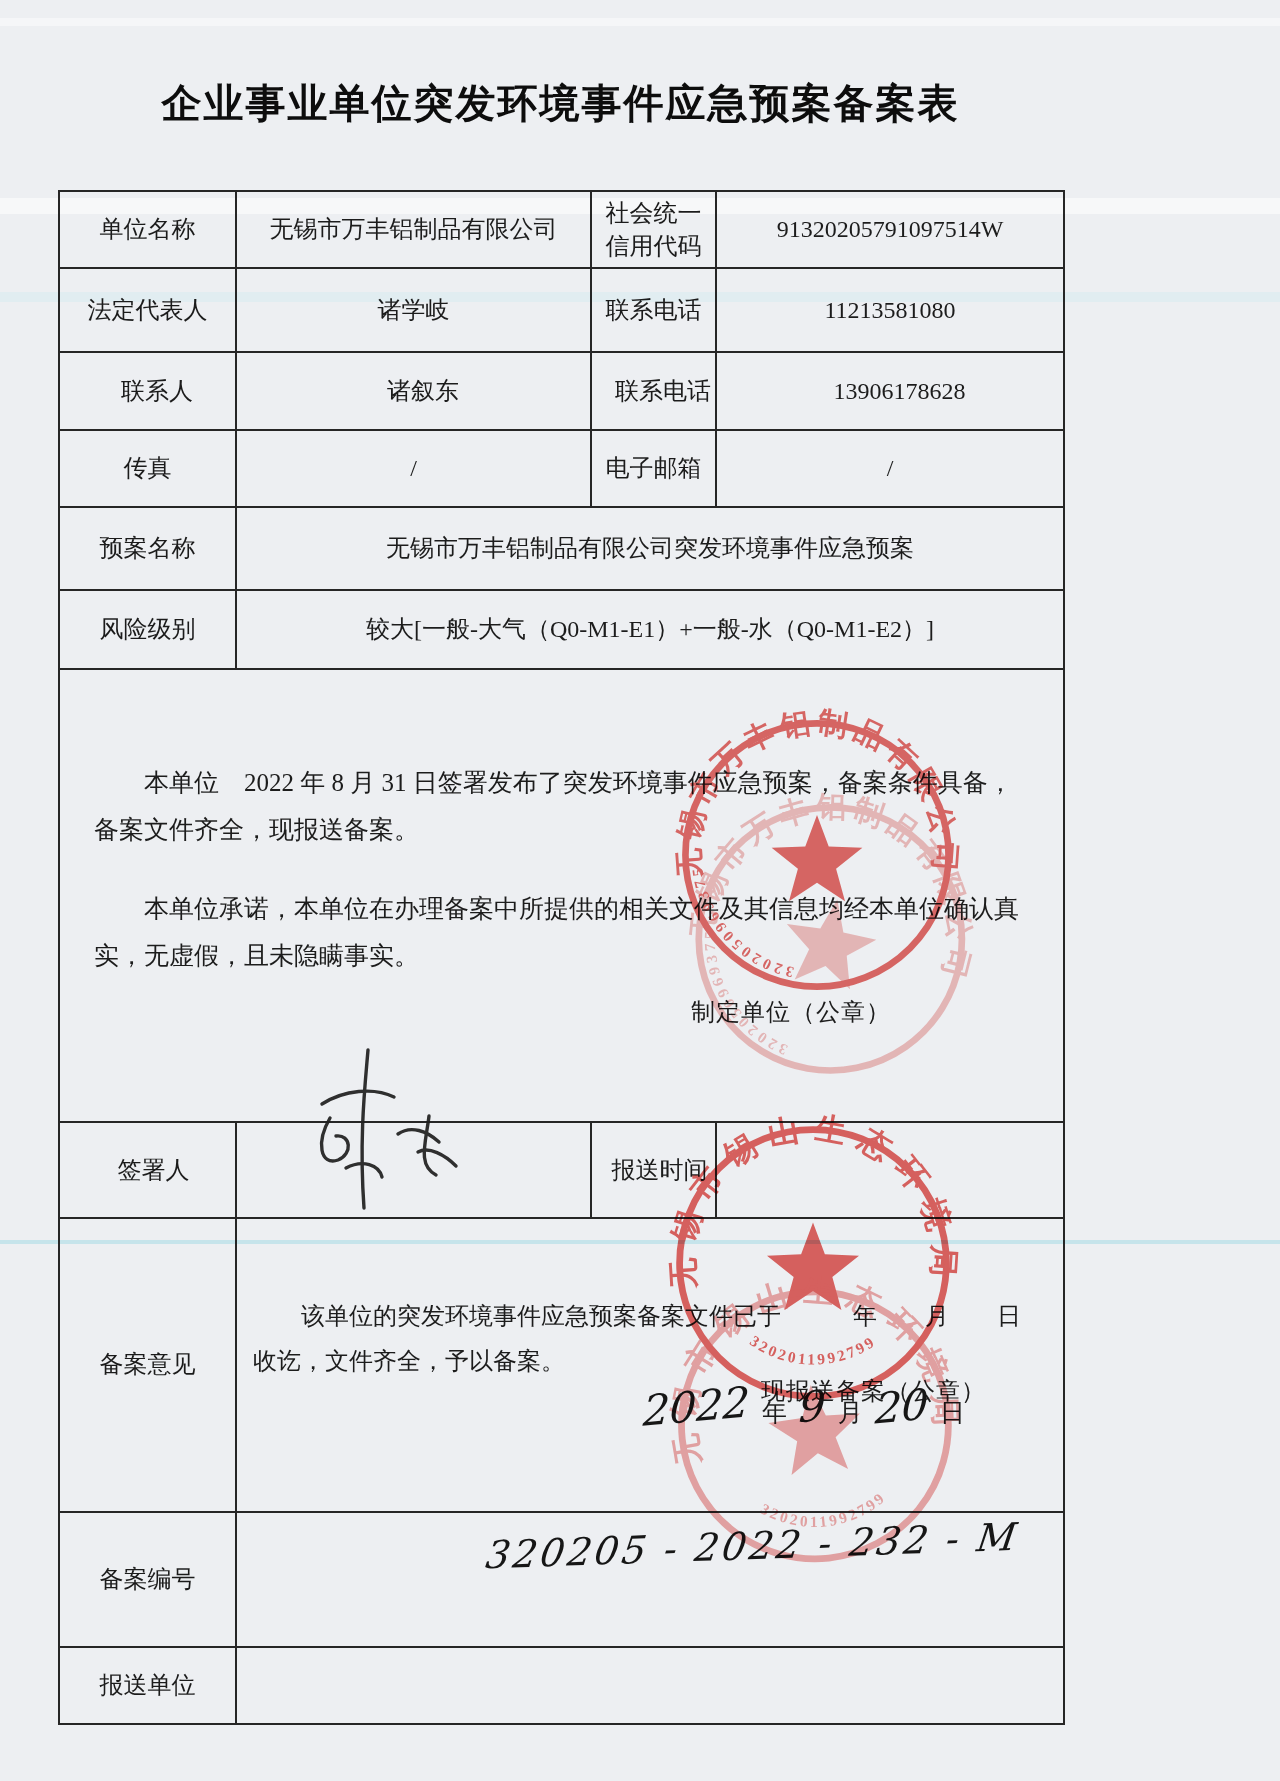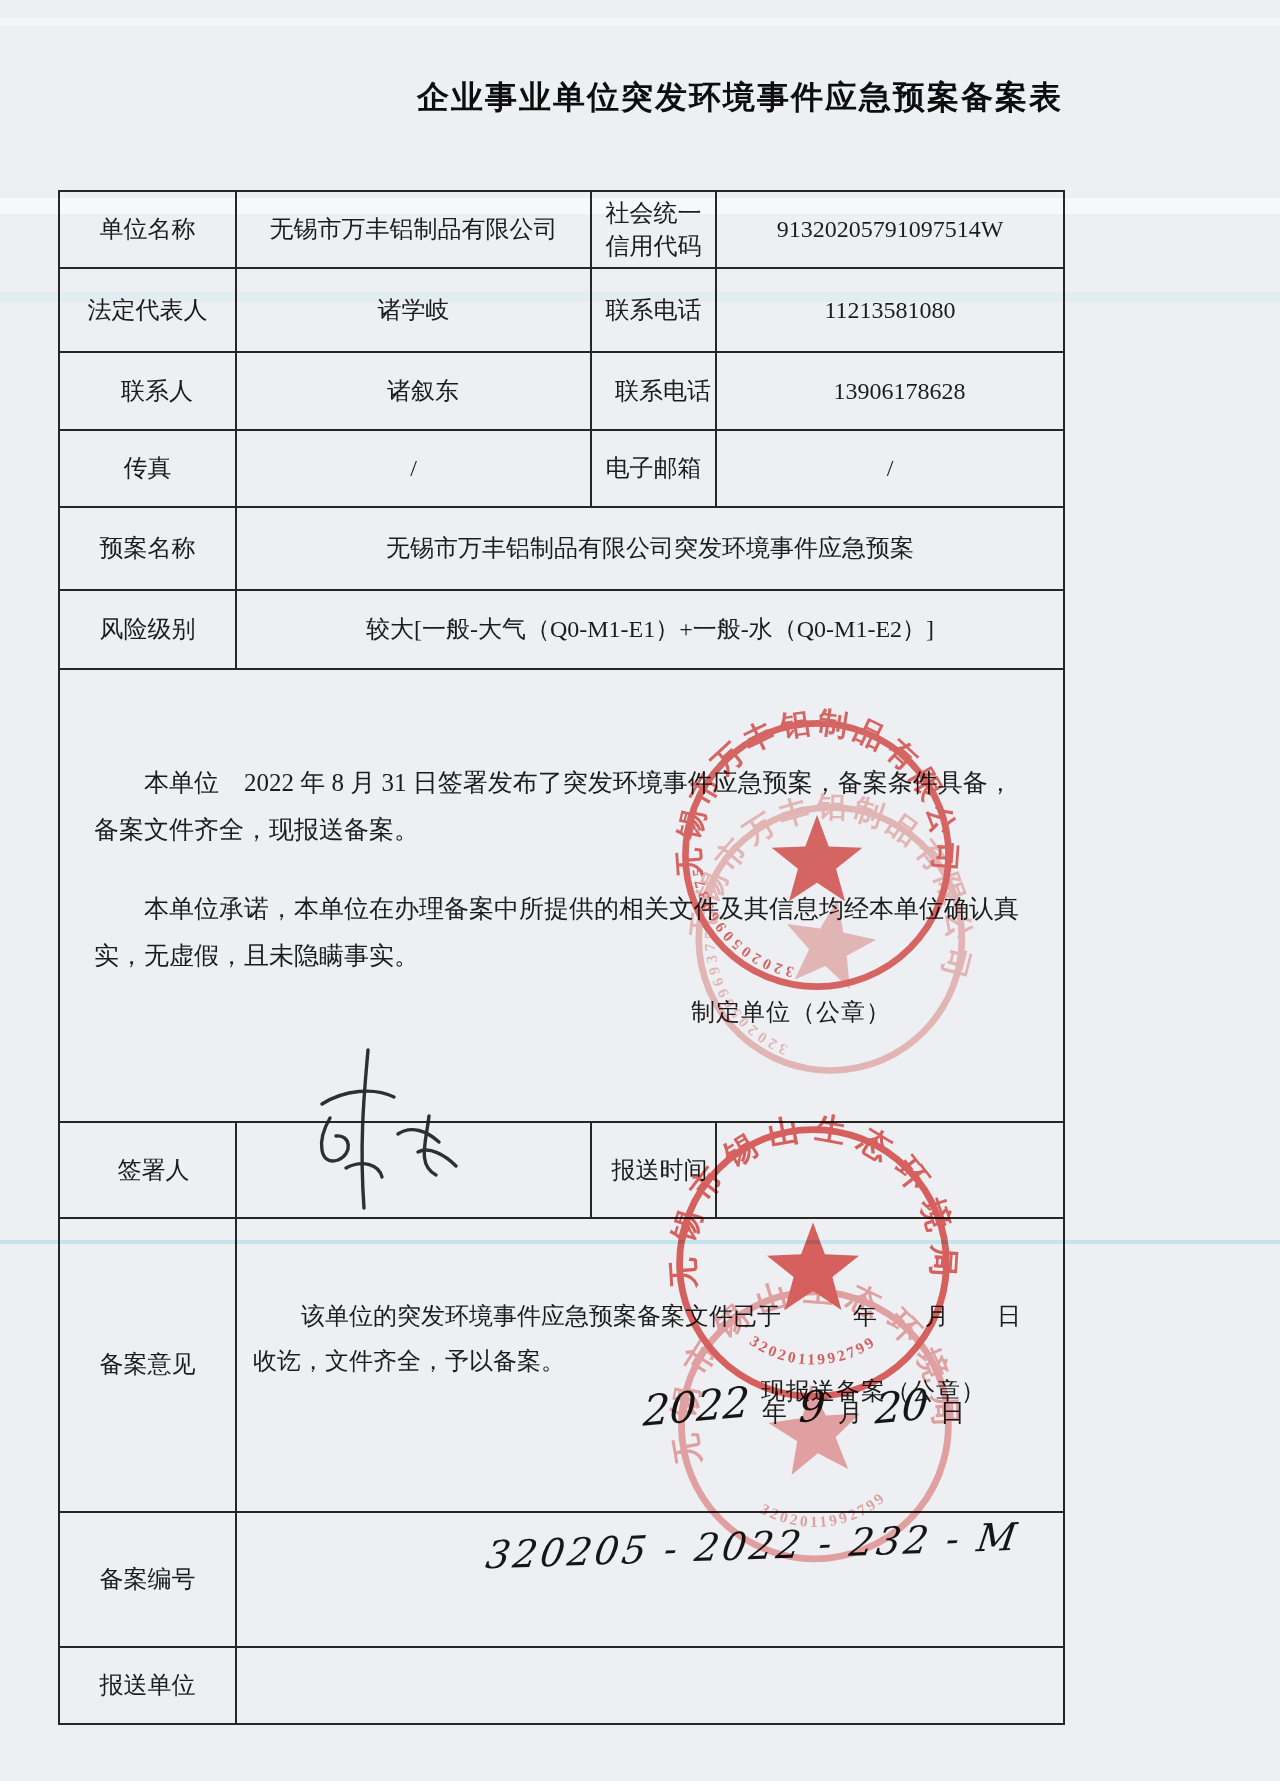--- a/index.html
+++ b/index.html
@@ -9,22 +9,22 @@
     font-family:"Liberation Serif", serif;
     color:#1c1c1c; overflow:hidden;
   }
   .band{position:absolute;left:0;width:100%;pointer-events:none;}
   .band1{top:18px;height:8px;background:rgba(255,255,255,.45);}
   .band2{top:198px;height:16px;background:rgba(255,255,255,.55);}
   .band3{top:292px;height:10px;background:rgba(214,236,240,.5);}
   .band4{top:1240px;height:4px;background:rgba(150,216,226,.45);}
   .doc-title{
     position:absolute; top:76px; left:58px; width:1005px;
-    text-align:right; font-family:"Liberation Sans", sans-serif;
-    font-weight:900; font-size:32px; letter-spacing:2px; color:#0d0d0d; margin:0;
+    text-align:center; font-family:"Liberation Sans", sans-serif;
+    font-weight:900; font-size:40px; letter-spacing:2px; color:#0d0d0d; margin:0;
   }
   table.form{
     position:absolute; left:58px; top:190px; width:1005px;
     border-collapse:collapse; table-layout:fixed;
   }
   table.form td{
     border:2px solid #262626; font-size:24px; line-height:1.35;
     text-align:center; vertical-align:middle; padding:2px 4px;
     white-space:pre-line; overflow:visible;
   }

